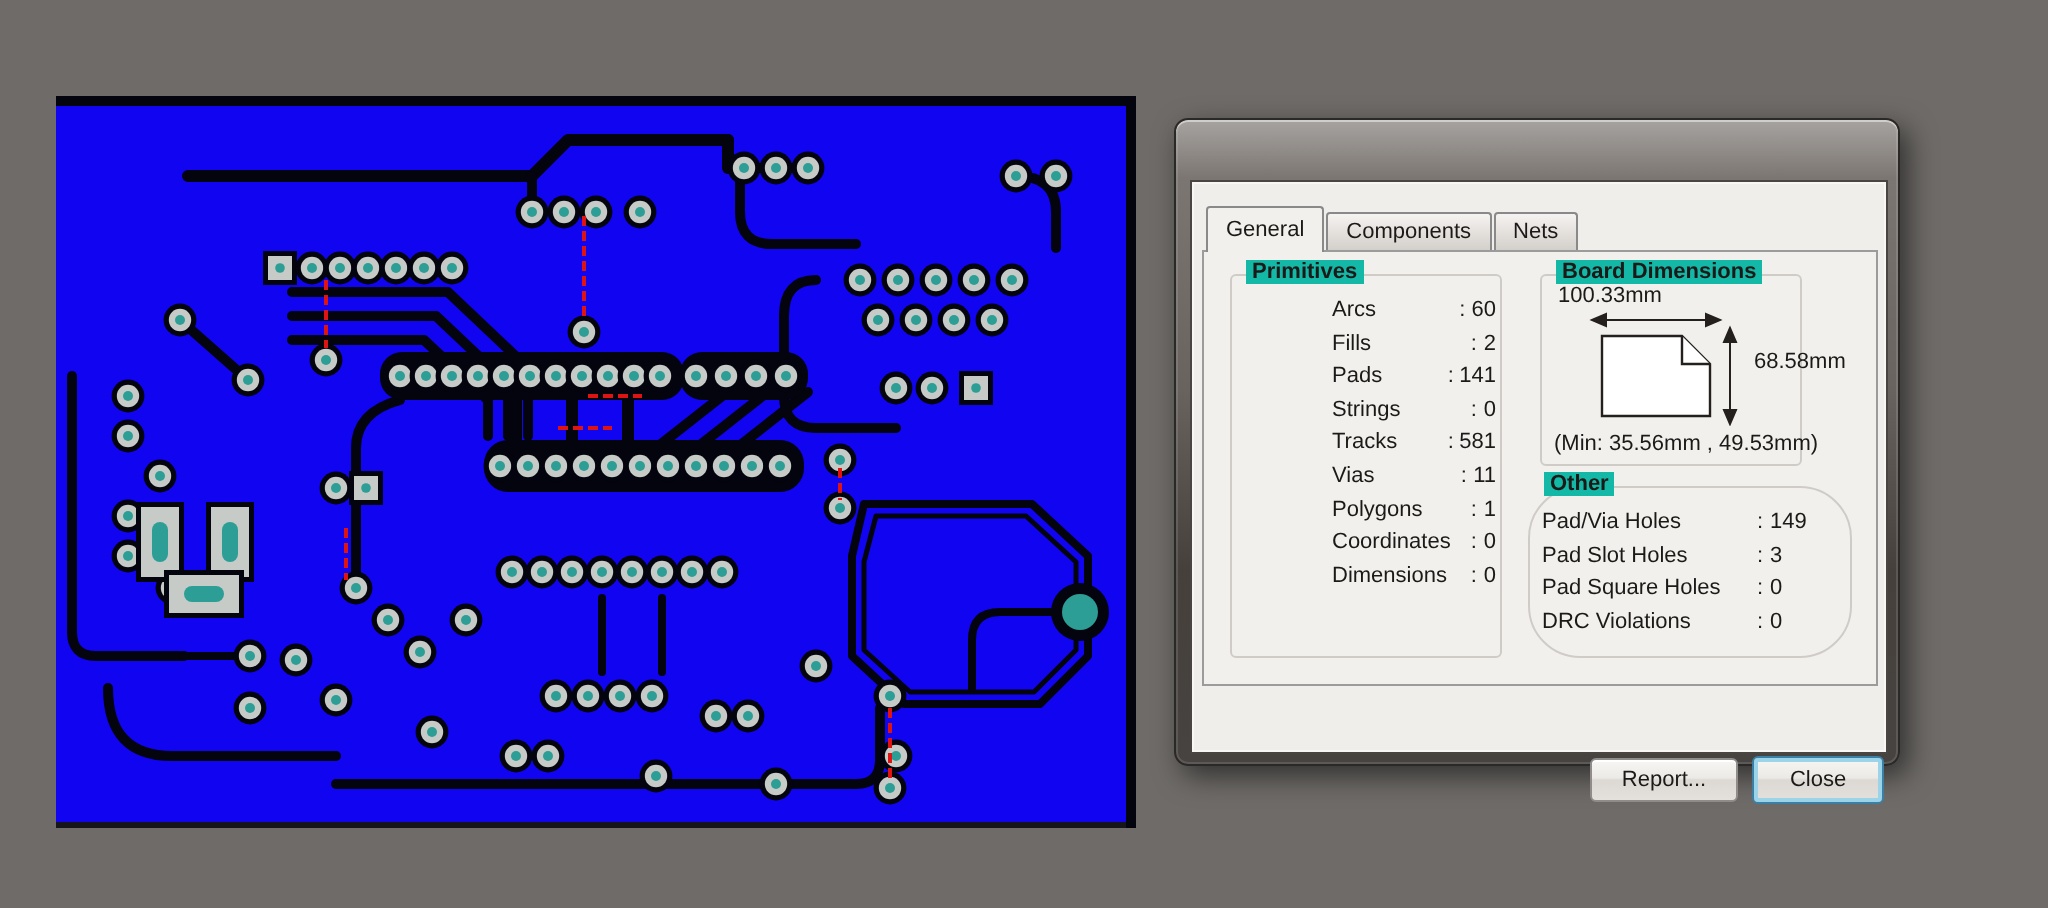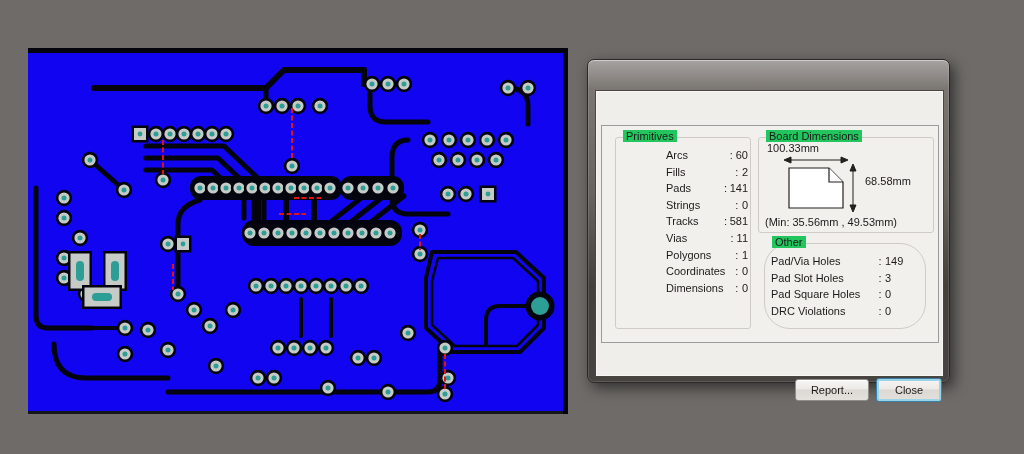--- a/index.html
+++ b/index.html
@@ -66,25 +66,25 @@
     height:23px; line-height:22px; background:#f2f0ed; z-index:3; margin-bottom:-1px;
   }
   .tabpanel {
     position:absolute; left:5px; top:34px; width:338px; height:218px;
     background:#f2f0ed; border:1px solid #9b9b9b; z-index:2;
   }
 
   
   .group { position:absolute; border:1px solid #cfccc8; border-radius:3px; }
   .group .legend {
-    position:absolute; top:-8px; left:7px; background:#22c55e; padding:0 3px;
-    font-size:11px; color:#1c1a18; white-space:nowrap;
+    position:absolute; top:-8px; left:7px; background:#14b8a6; padding:0 3px;
+    font-size:11px; color:#1c1a18; white-space:nowrap;font-weight:bold;
   }
   .g-primitives { left:13px; top:11px; width:136px; height:192px; }
-  .g-dims { left:156px; top:11px; width:176px; height:96px; }
+  .g-dims { left:168px; top:11px; width:131px; height:96px; }
   .g-other { left:162px; top:117px; width:162px; height:86px;border-radius:26px; }
 
   .rows { position:absolute; left:6px; top:9px; right:2px; }
   .row { display:flex; font-size:11px; color:#1c1a18; line-height:16.6px; white-space:nowrap; }
   .g-primitives .lbl { width:66px;margin-left:44px; }
   .g-other .lbl { width:104px; }
   .sep { width:10px; text-align:center; }
 
   
   .dim-width  { position:absolute; left:8px; top:4px; width:92px; text-align:left; font-size:11px; color:#1c1a18; }
@@ -286,20 +286,25 @@
       <path class="rats" d="M145,216 V242"></path>
       <path class="rats" d="M417,306 V342"></path>
       <path class="rats" d="M392,186 V202"></path>
     </g>
   </svg>
 </div>
 
 <div class="window">
 
   <div class="client">
+    <div class="tabs">
+      <div class="tab active">General</div>
+      <div class="tab">Components</div>
+      <div class="tab">Nets</div>
+    </div>
 
     <div class="tabpanel">
 
       <div class="group g-primitives">
         <span class="legend">Primitives</span>
         <div class="rows">
           <div class="row">
               <span class="lbl">Arcs</span>
               <span class="sep">:</span>
               <span class="val">60</span>

